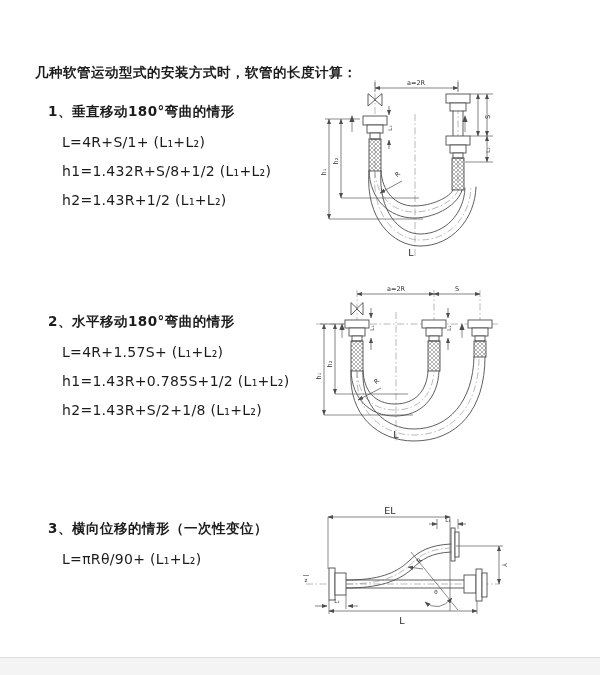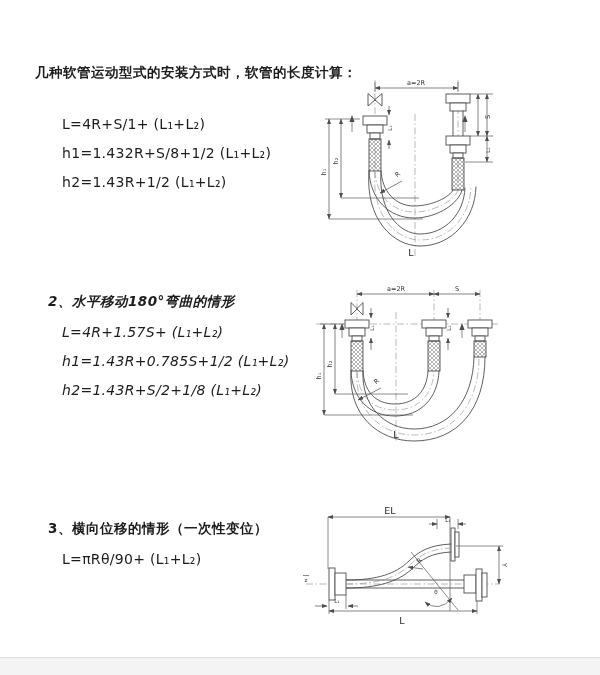--- a/index.html
+++ b/index.html
@@ -6,21 +6,21 @@
   body{
     width:600px;height:675px;position:relative;background:#ffffff;
     font-family:"DejaVu Sans","Liberation Sans",sans-serif;color:#1c1c1c;overflow:hidden;
   }
   .abs{position:absolute;}
   .title{left:35px;top:22px;font-size:13.5px;font-weight:bold;letter-spacing:.5px;margin-top:42px;}
   .section{left:48px;}
   .section .heading{font-size:13.5px;font-weight:bold;letter-spacing:.5px;}
   .formulas{margin-top:7px;padding-left:14px;font-size:14px;line-height:29px;letter-spacing:.3px;}
   .formula{white-space:nowrap;}
-  #sec1{top:103px;} #sec2{top:293px;font-style:italic;} #sec3{top:520px;}
+  #sec1{top:103px;} #sec2{top:313px;} #sec3{top:520px;}
   #dia1{left:312px;top:72px;} #dia2{left:308px;top:282px;} #dia3{left:298px;top:503px;}
   svg{display:block;}
   .art{stroke:#4d4d4d;stroke-width:.9;fill:none;stroke-linecap:round;}
   .thin{stroke:#4d4d4d;stroke-width:.65;fill:none;}
   .cl{stroke:#8c8c8c;stroke-width:.6;fill:none;stroke-dasharray:7 2.5 1.5 2.5;}
   .fillrect{fill:#ffffff;stroke:#4d4d4d;stroke-width:.9;}
   .hrect1{fill:url(#ht1);stroke:#4d4d4d;stroke-width:.9;}
   .hrect2{fill:url(#ht2);stroke:#4d4d4d;stroke-width:.9;}
   .lbl{fill:#333;font-size:6.5px;font-family:"DejaVu Sans",sans-serif;}
   .lblsm{fill:#333;font-size:5.5px;}
@@ -34,20 +34,21 @@
   .d3dim{stroke:#4d4d4d;stroke-width:.7;fill:none;marker-start:url(#ar3);marker-end:url(#ar3);}
   .d3dime{stroke:#4d4d4d;stroke-width:.7;fill:none;marker-end:url(#ar3);}
   .pageedge{left:0;top:657px;width:600px;height:18px;background:#f4f4f4;border-top:1px solid #dedede;}
 </style>
 </head>
 <body>
 
 <div class="abs title">几种软管运动型式的安装方式时，软管的长度计算：</div>
 
 <div class="abs section" id="sec1">
+  <div class="heading">1、垂直移动180°弯曲的情形</div>
   <div class="formulas">
     <div class="formula">L=4R+S/1+ (L₁+L₂)</div>
     <div class="formula">h1=1.432R+S/8+1/2 (L₁+L₂)</div>
     <div class="formula">h2=1.43R+1/2 (L₁+L₂)</div>
   </div>
 </div>
 
 <div class="abs section" id="sec2">
   <div class="heading">2、水平移动180°弯曲的情形</div>
   <div class="formulas">

